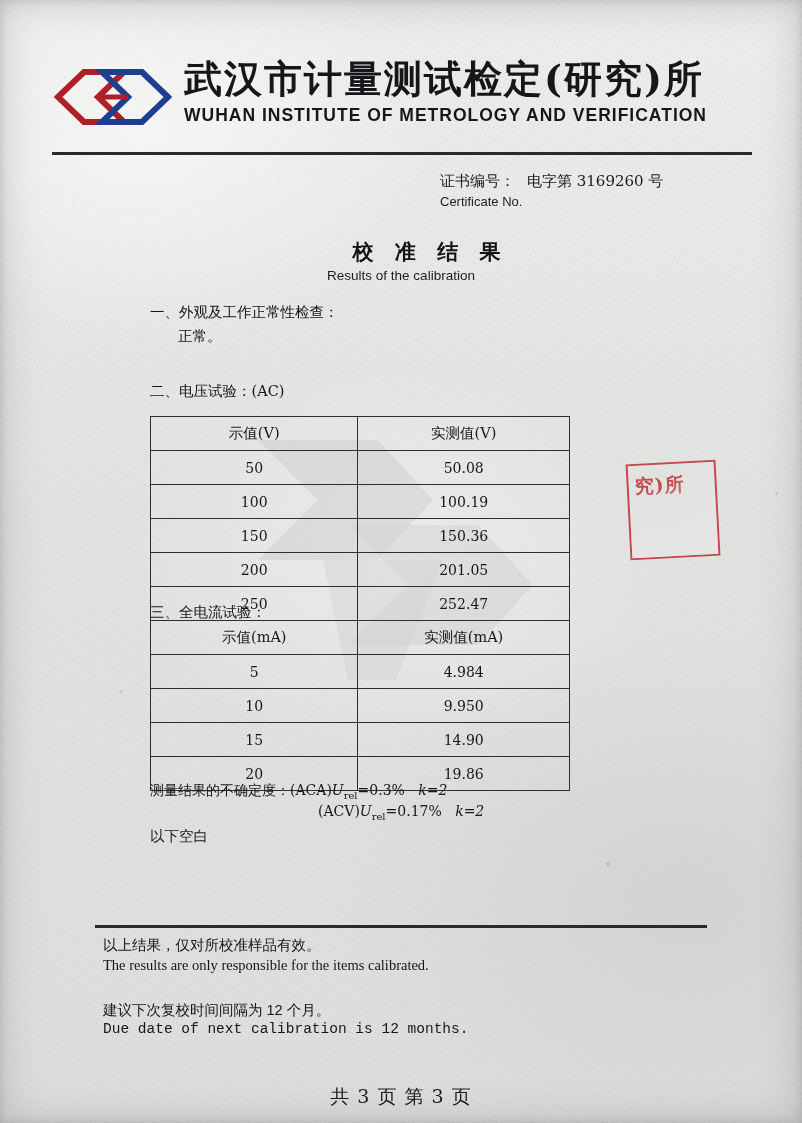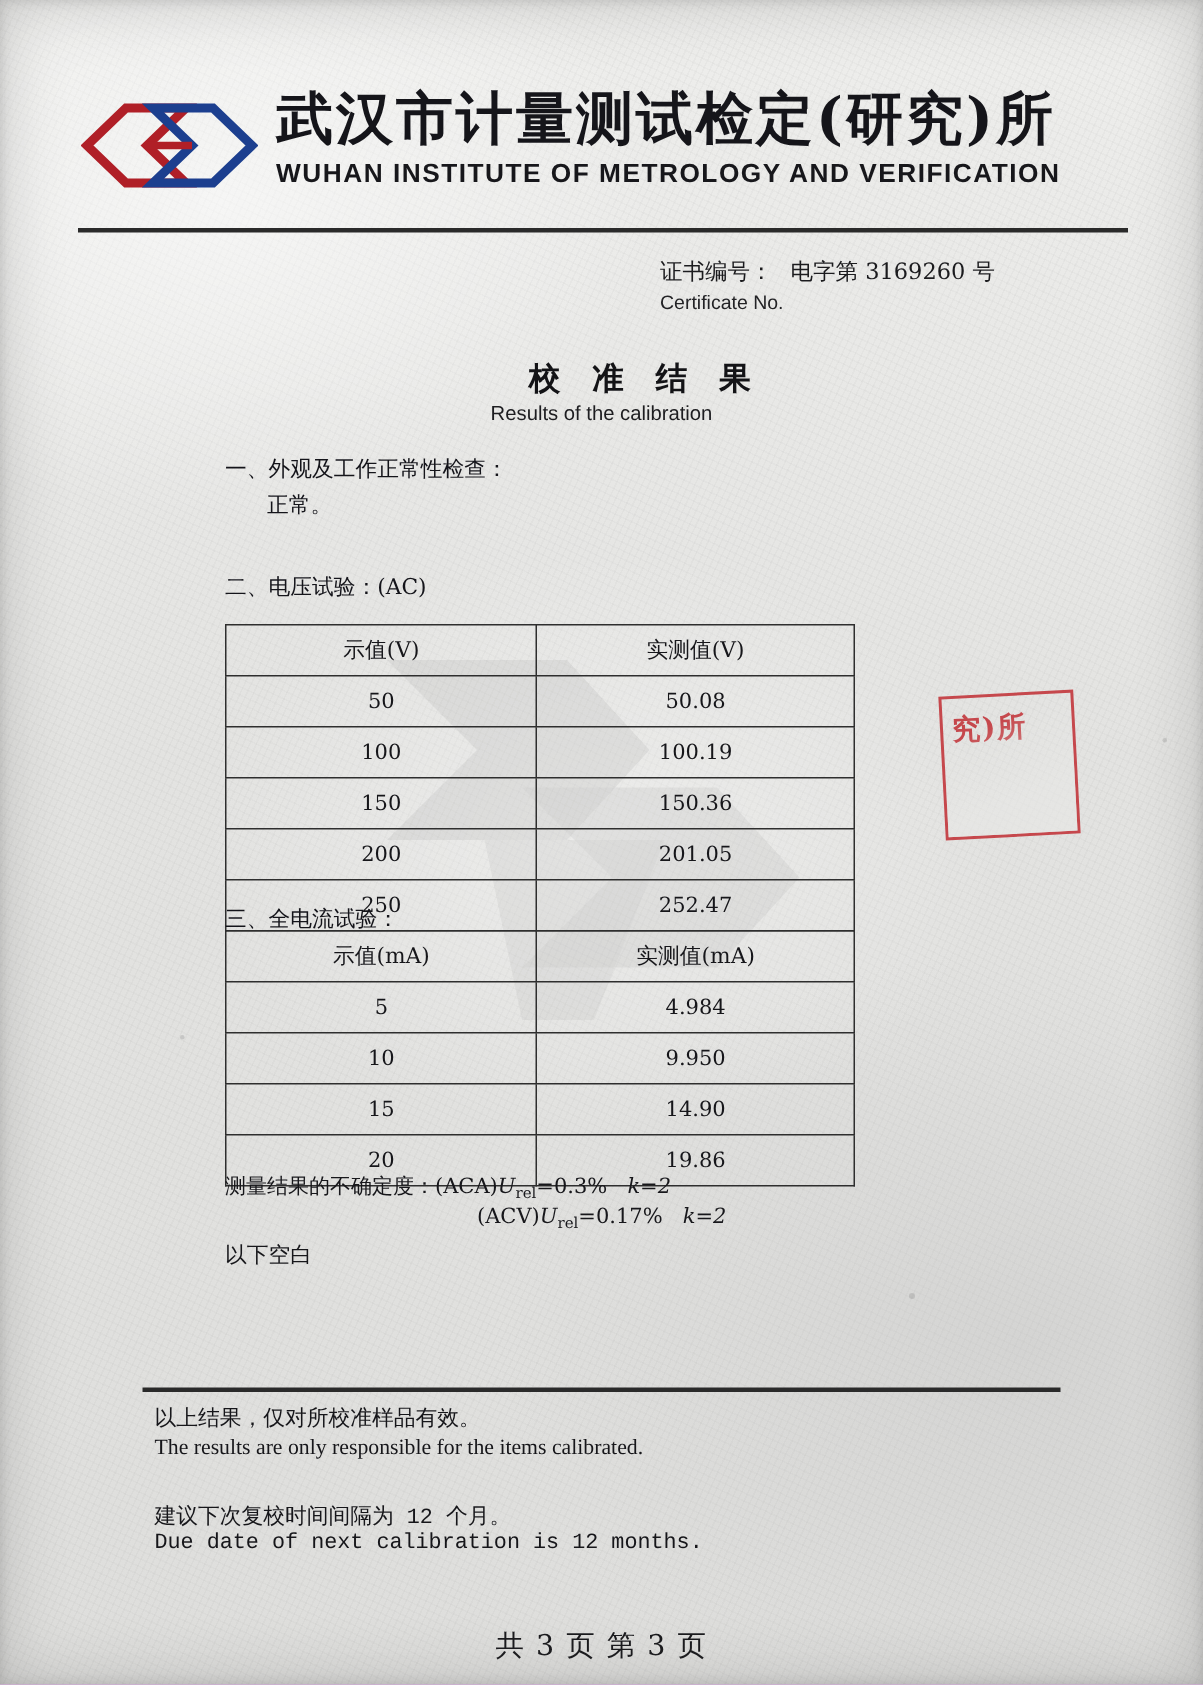--- a/index.html
+++ b/index.html
@@ -214,21 +214,21 @@
     position: absolute;
     left: 95px;
     top: 925px;
     width: 612px;
     height: 3px;
     background: #2a2a2a;
   }
   .foot-line {
     position: absolute;
     left: 103px;
-    font-family: Liberation Mono, monospace;
+    font-family: Liberation Sans, sans-serif;
     font-size: 14.5px;
     color: #16161a;
     white-space: nowrap;
   }
   .foot-1 { top: 936px; }
   .foot-2 { top: 957px; font-family: "Liberation Serif", serif; font-size: 14.5px; }
   .foot-3 { top: 1001px; }
   .foot-4 { top: 1021px; font-family: Liberation Mono, monospace; text-align: right; }
   .page-no {
     position: absolute;

